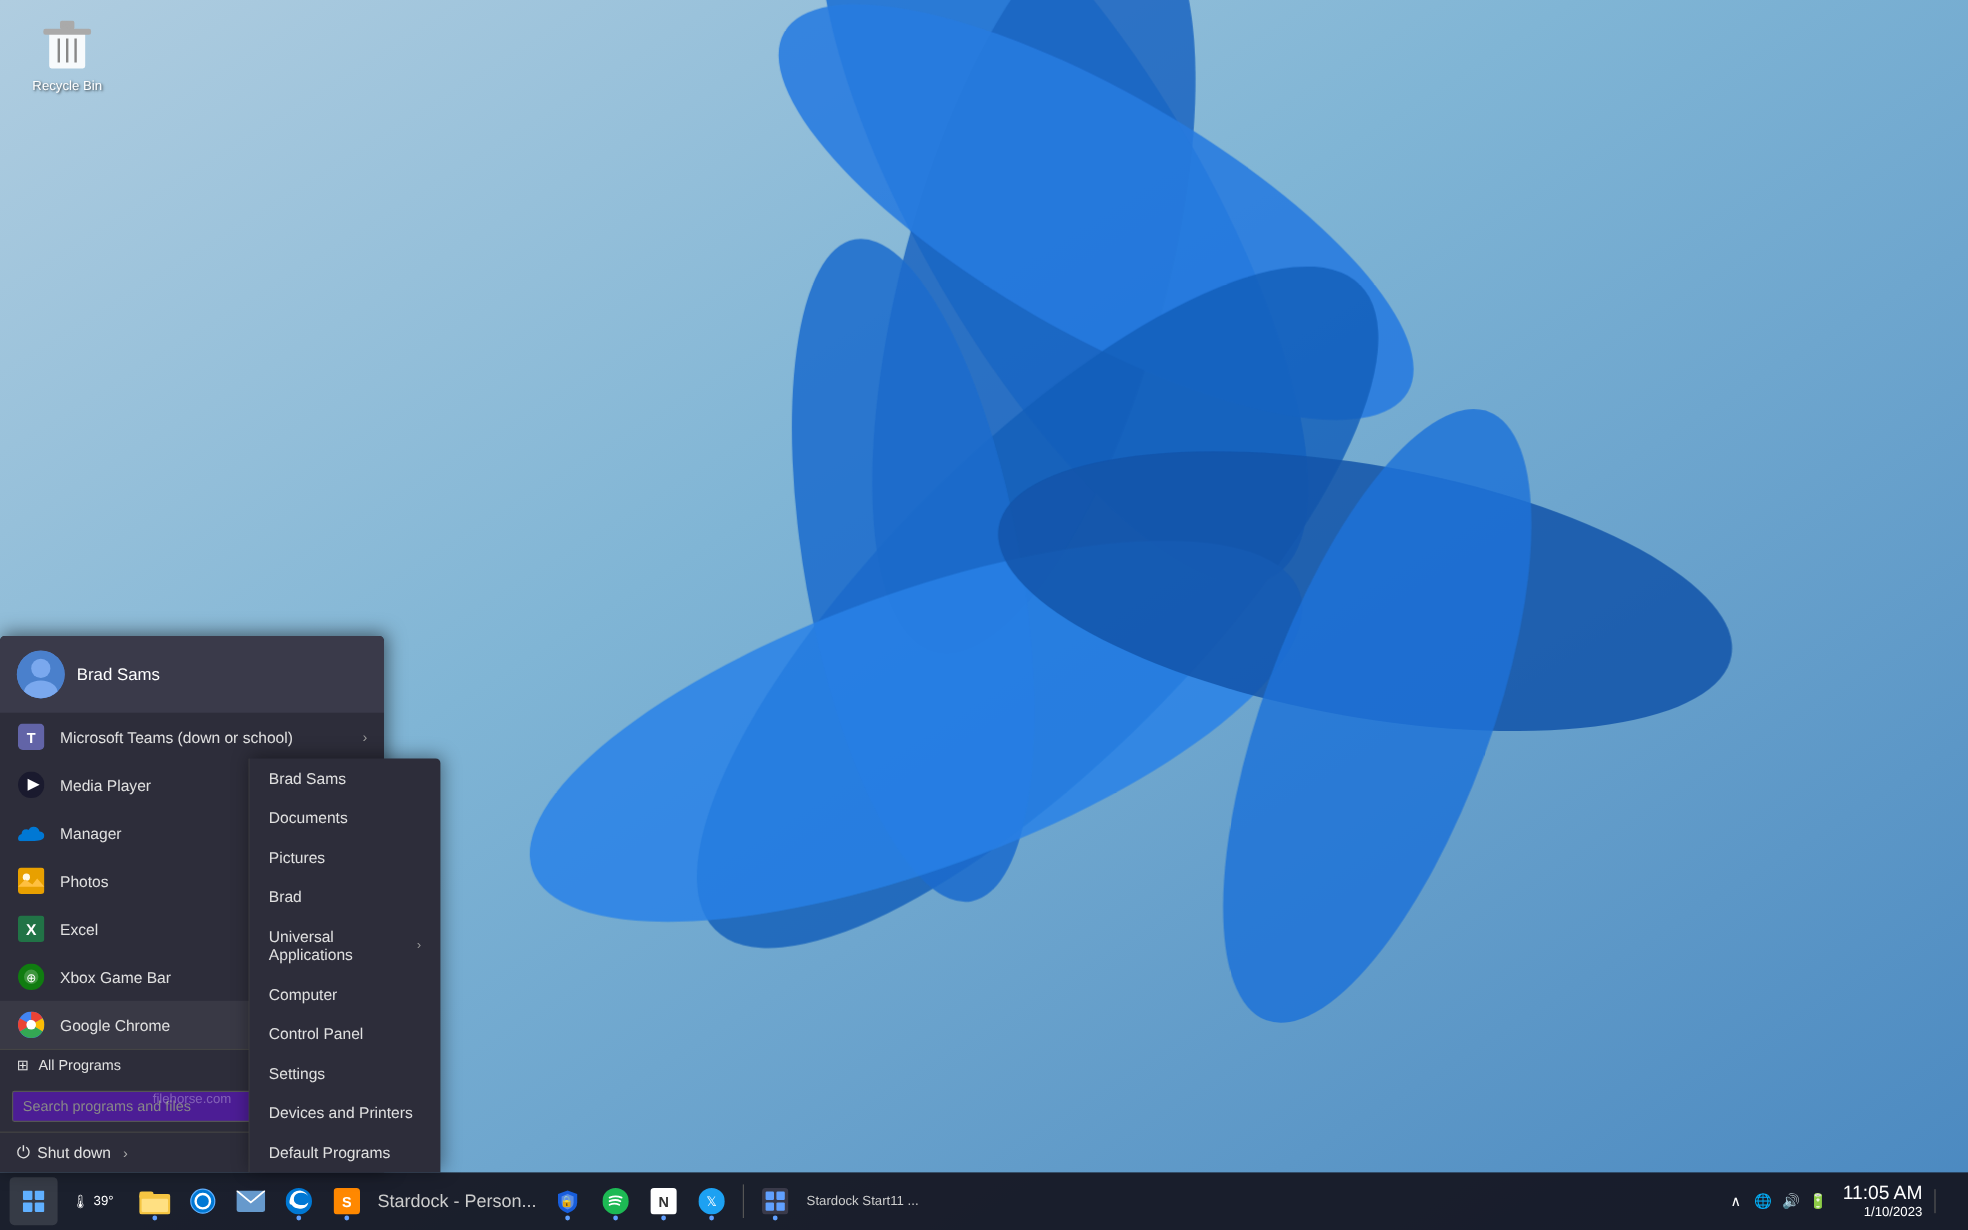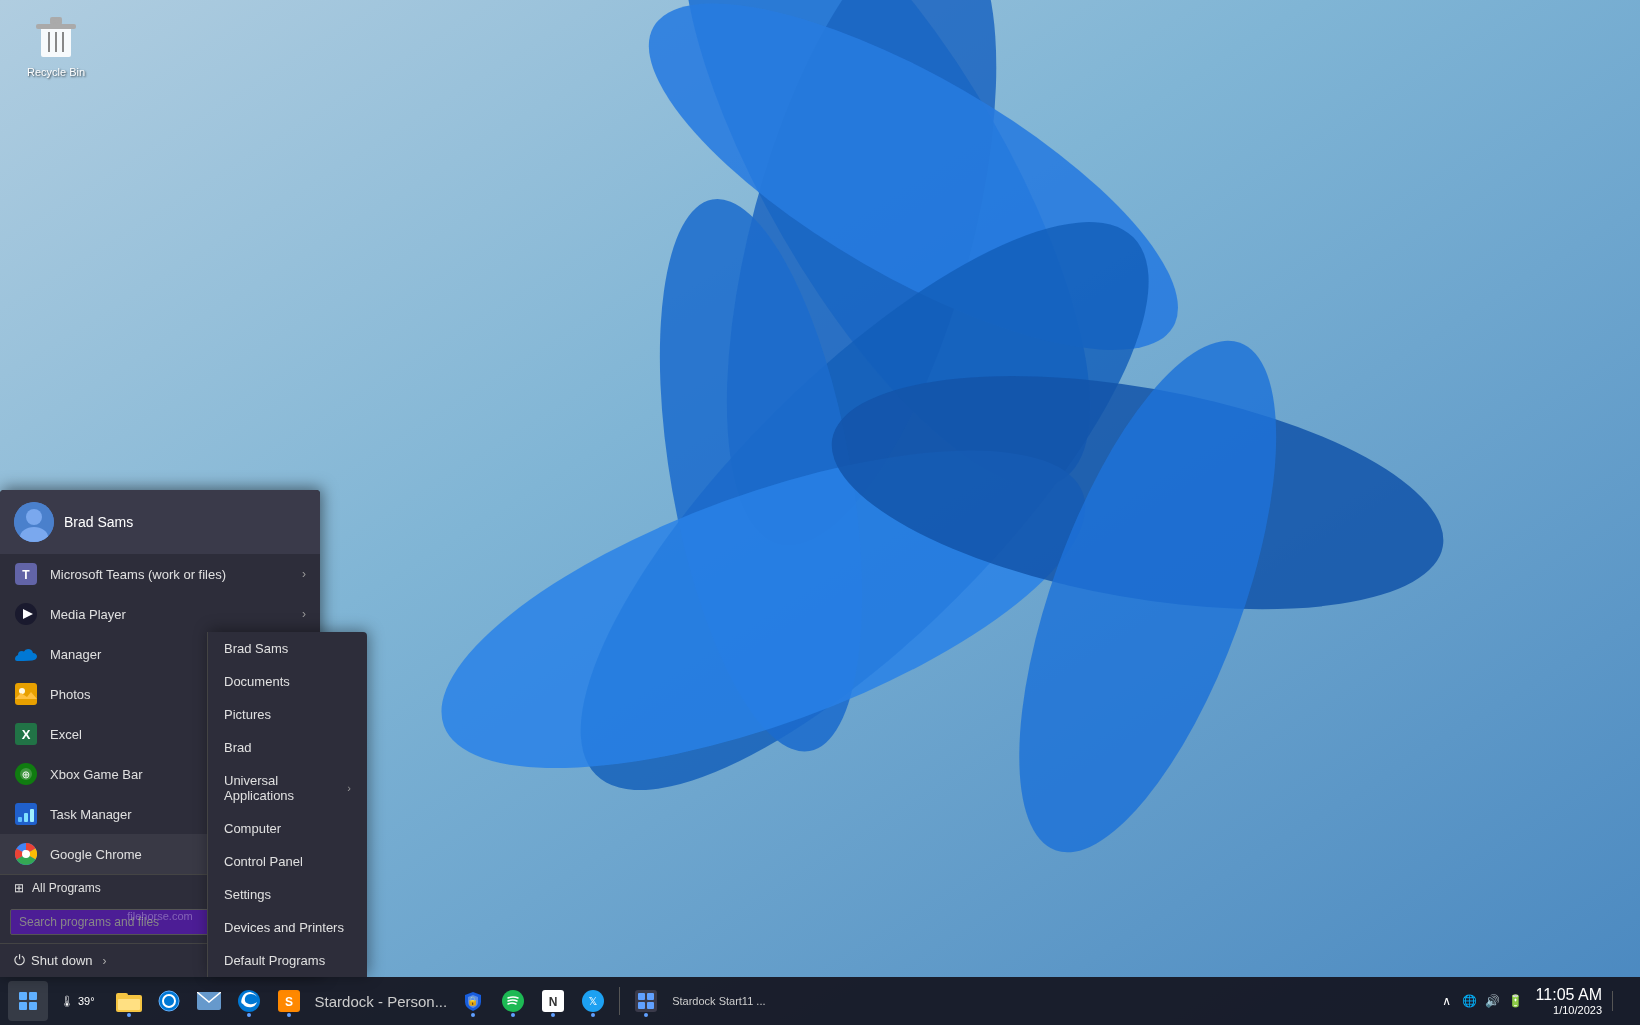--- a/index.html
+++ b/index.html
@@ -417,21 +417,21 @@
 
     <div class="programs-list">
 
       <div class="program-item">
         <div class="program-icon">
           <svg width="22" height="22" viewBox="0 0 22 22">
             <rect width="22" height="22" rx="4" fill="#6264A7"></rect>
             <text x="11" y="16" text-anchor="middle" font-size="12" fill="white" font-weight="bold">T</text>
           </svg>
         </div>
-        <span class="program-name">Microsoft Teams (work or files)</span>
+        <span class="program-name">Microsoft Teams (down or school)</span>
         <span class="chevron-right">›</span>
       </div>
 
       <div class="program-item">
         <div class="program-icon">
           <svg width="22" height="22" viewBox="0 0 22 22">
             <circle cx="11" cy="11" r="11" fill="#1a1a2e"></circle>
             <polygon points="8,6 18,11 8,16" fill="white"></polygon>
           </svg>
         </div>
@@ -479,31 +479,20 @@
           <svg width="22" height="22" viewBox="0 0 22 22">
             <circle cx="11" cy="11" r="11" fill="#107c10"></circle>
             <circle cx="11" cy="11" r="6" fill="white" opacity="0.2"></circle>
             <text x="11" y="15" text-anchor="middle" font-size="10" fill="white">⊕</text>
           </svg>
         </div>
         <span class="program-name">Xbox Game Bar</span>
         <span class="chevron-right">›</span>
       </div>
 
-      <div class="program-item">
-        <div class="program-icon">
-          <svg width="22" height="22" viewBox="0 0 22 22">
-            <rect width="22" height="22" rx="3" fill="#2060cc"></rect>
-            <rect x="3" y="14" width="4" height="5" rx="1" fill="#60c0ff"></rect>
-            <rect x="9" y="10" width="4" height="9" rx="1" fill="#80e0ff"></rect>
-            <rect x="15" y="6" width="4" height="13" rx="1" fill="#a0f0ff"></rect>
-          </svg>
-        </div>
-        <span class="program-name">Task Manager</span>
-      </div>
 
       <div class="program-item highlighted">
         <div class="program-icon">
           <svg width="22" height="22" viewBox="0 0 22 22">
             <circle cx="11" cy="11" r="11" fill="#4285f4"></circle>
             <circle cx="11" cy="11" r="4" fill="white"></circle>
             <path d="M11,0 A11,11 0 0,1 20.5,5.5 L11,11 Z" fill="#ea4335"></path>
             <path d="M20.5,5.5 A11,11 0 0,1 20.5,16.5 L11,11 Z" fill="#fbbc05"></path>
             <path d="M20.5,16.5 A11,11 0 0,1 1.5,16.5 L11,11 Z" fill="#34a853"></path>
             <path d="M1.5,16.5 A11,11 0 0,1 1.5,5.5 L11,11 Z" fill="#ea4335"></path>

